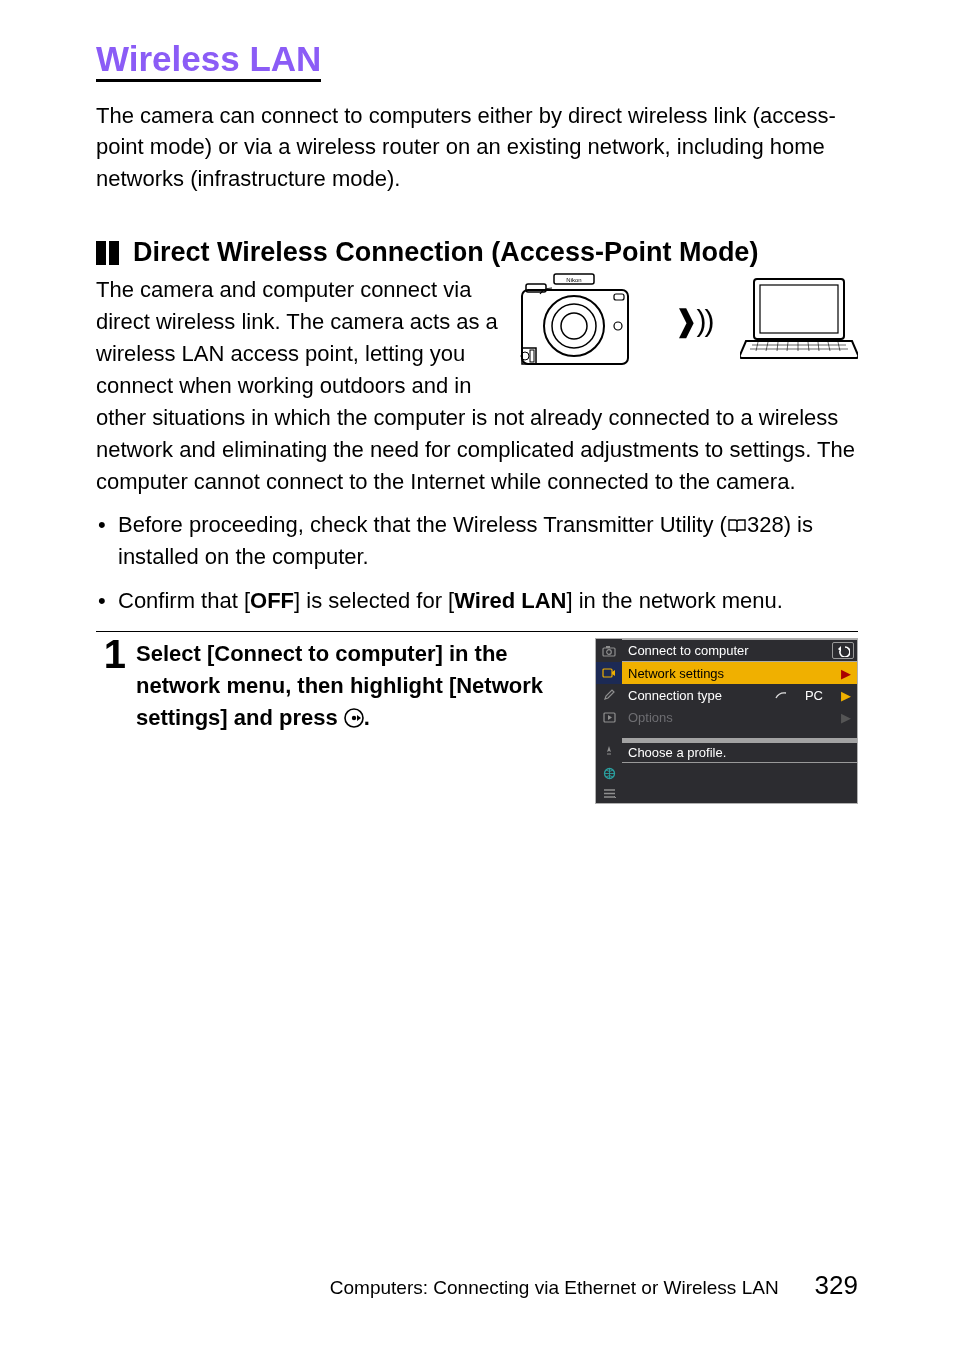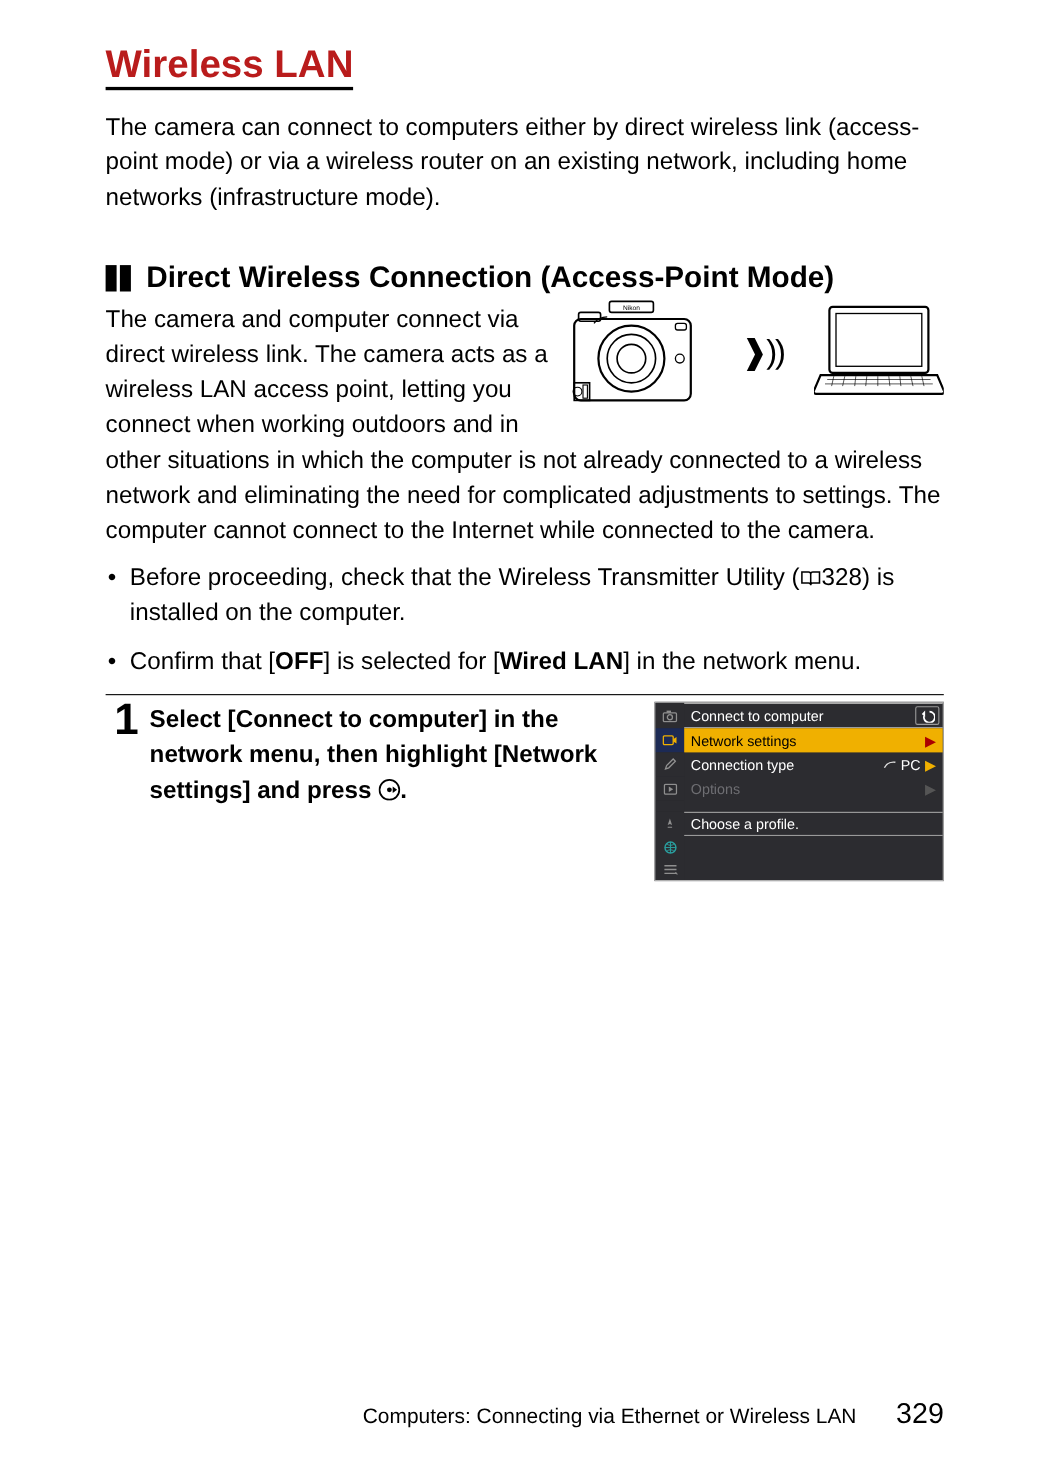--- a/index.html
+++ b/index.html
@@ -8,21 +8,21 @@
     width: 954px;
     height: 1345px;
     background: #fff;
     color: #000;
     position: relative;
     padding: 40px 96px 50px 96px;
   }
   h1.heading {
     font-size: 35px;
     font-weight: 700;
-    color: #b91c1c;
+    color: #8b5cf6;
     border-bottom: 3px solid #000;
     display: inline-block;
     padding-bottom: 0;
     margin-bottom: 2px;
     line-height: 1.1;
   }
   .intro {
     font-size: 22px;
     line-height: 1.45;
     margin-top: 16px;
@@ -157,21 +157,21 @@
     display: flex;
     align-items: center;
     justify-content: center;
     font-size: 14px;
   }
   .hl { background: #f0b000; color: #000; }
   .hl-tab { background: #1c2a55; }
   .arrow-r { color: #f0b000; font-size: 13px; }
   .arrow-r.dim { color: #555; }
   .dim { color: #6e6e72; }
-  .helper-row .menu-cell { border-top: 1px solid #a3a3a3; border-bottom: 1px solid #999; }
+  .helper-row .menu-cell { border-top: 5px solid #a3a3a3; border-bottom: 1px solid #999; }
   .footer {
     position: absolute;
     bottom: 44px;
     right: 96px;
     font-size: 19px;
     display: flex;
     align-items: baseline;
     gap: 36px;
   }
   .footer .pnum { font-size: 26px; }
@@ -286,21 +286,21 @@
       </div>
     </div>
     <div class="menu-row">
       <div class="menu-tab">
         <svg width="12" height="12" viewBox="0 0 12 12">
             <path d="M2 10 l1 -3 l6 -6 l2 2 l-6 6 z" fill="none" stroke="#8f8f8f" stroke-width="1.2"></path>
           </svg>
       </div>
       <div class="menu-cell">
         <span>Connection type</span>
-        <span style="display:flex;align-items:center;gap:4px">
+        <span style="display:flex;align-items:center;gap:18px">
           <svg width="12" height="10" viewBox="0 0 12 10">
               <path d="M1 8 q3 -6 10 -5" fill="none" stroke="#ddd" stroke-width="1.3"></path>
             </svg>
           <span>PC</span>
           <span class="arrow-r">▶</span>
         </span>
       </div>
     </div>
     <div class="menu-row">
       <div class="menu-tab">

